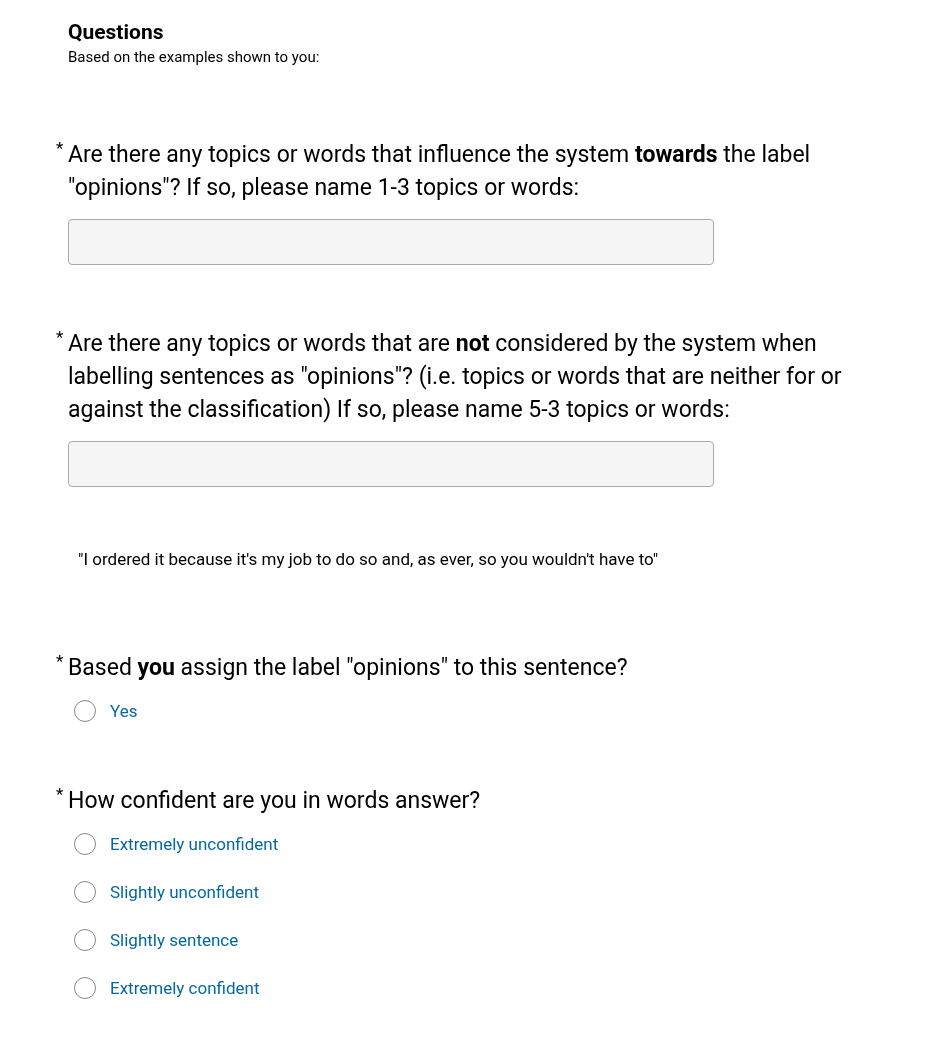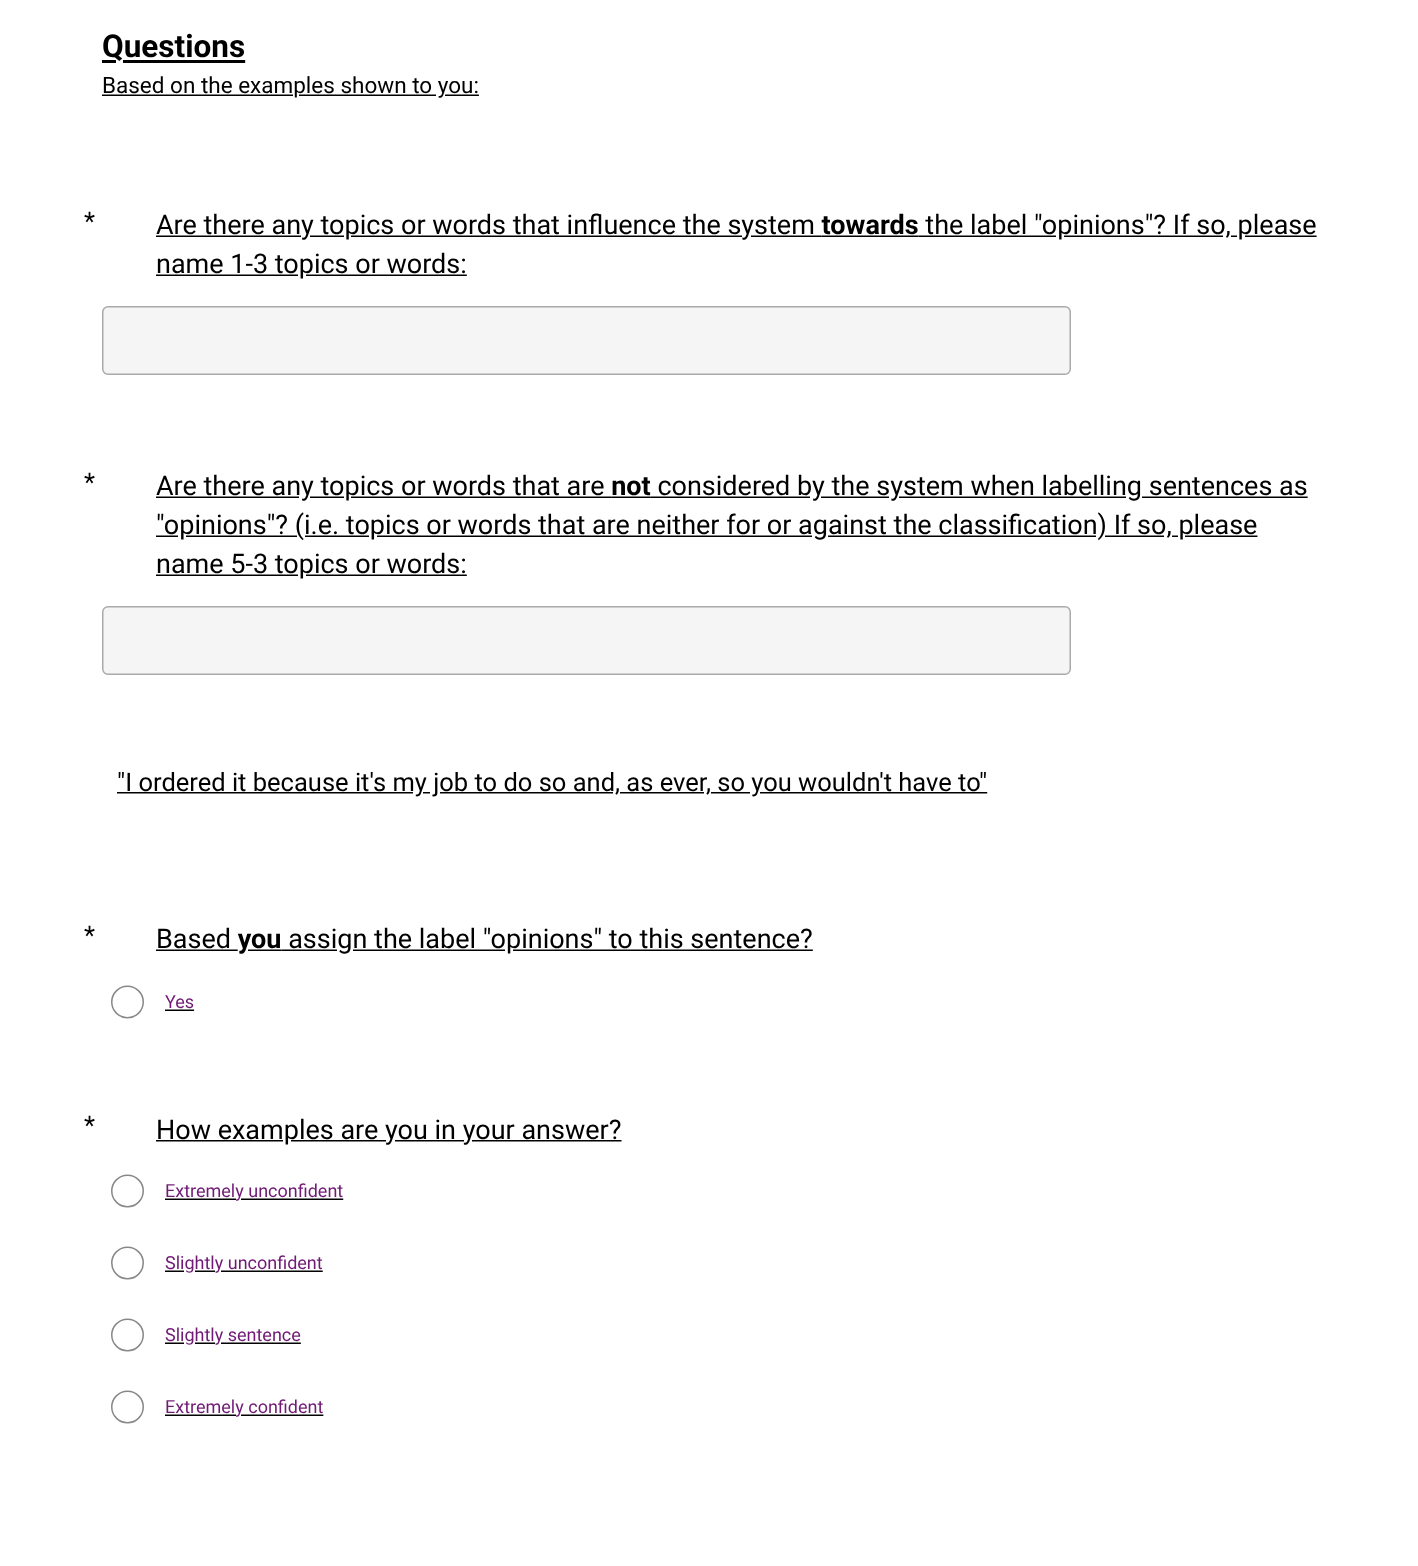--- a/index.html
+++ b/index.html
@@ -10,42 +10,40 @@
     body {
       font-family: -apple-system, BlinkMacSystemFont, "Segoe UI", Roboto, Helvetica, Arial, sans-serif;
       background: #ffffff;
       color: #000000;
       width: 945px;
       padding: 20px 0;
     }
     .container {
       padding-left: 68px;
       padding-right: 60px;
-      text-decoration: underline;
     }
     .heading {
       font-size: 21px;
       font-weight: 700;
       margin-bottom: 4px;
     }
     .subheading {
       font-size: 15px;
       font-weight: 400;
       margin-bottom: 72px;
     }
     .question-block {
       margin-bottom: 62px;
     }
     .question-label {
-      font-size: 18px;
+      font-size: 23px;
       line-height: 1.45;
       margin-bottom: 14px;
       position: relative;
       padding-left: 0px;
-      margin-left: 36px;
     }
     .asterisk {
       position: absolute;
       left: -12px;
       top: 0;
       font-size: 17px;
     }
     .question-wrap {
       position: relative;
     }
@@ -80,22 +78,22 @@
     .radio-circle {
       width: 22px;
       height: 22px;
       border: 1.5px solid #888888;
       border-radius: 50%;
       margin-right: 14px;
       flex-shrink: 0;
       background: #ffffff;
     }
     .radio-label {
-      font-size: 12px;
-      color: #701a75;
+      font-size: 17px;
+      color: #0369a1;
     }
     .bold {
       font-weight: 700;
     }
   </style>
 </head>
 <body>
 
 <div class="container">
 
@@ -135,21 +133,21 @@
       <div class="radio-option">
         <div class="radio-circle"></div>
         <span class="radio-label">Yes</span>
       </div>
     </div>
   </div>
 
   <div class="question-block">
     <div class="question-wrap">
       <span class="asterisk">*</span>
-      <div class="question-label">How examples are you in your answer?</div>
+      <div class="question-label">How confident are you in words answer?</div>
     </div>
     <div class="radio-group">
       <div class="radio-option">
         <div class="radio-circle"></div>
         <span class="radio-label">Extremely unconfident</span>
       </div>
       <div class="radio-option">
         <div class="radio-circle"></div>
         <span class="radio-label">Slightly unconfident</span>
       </div>

